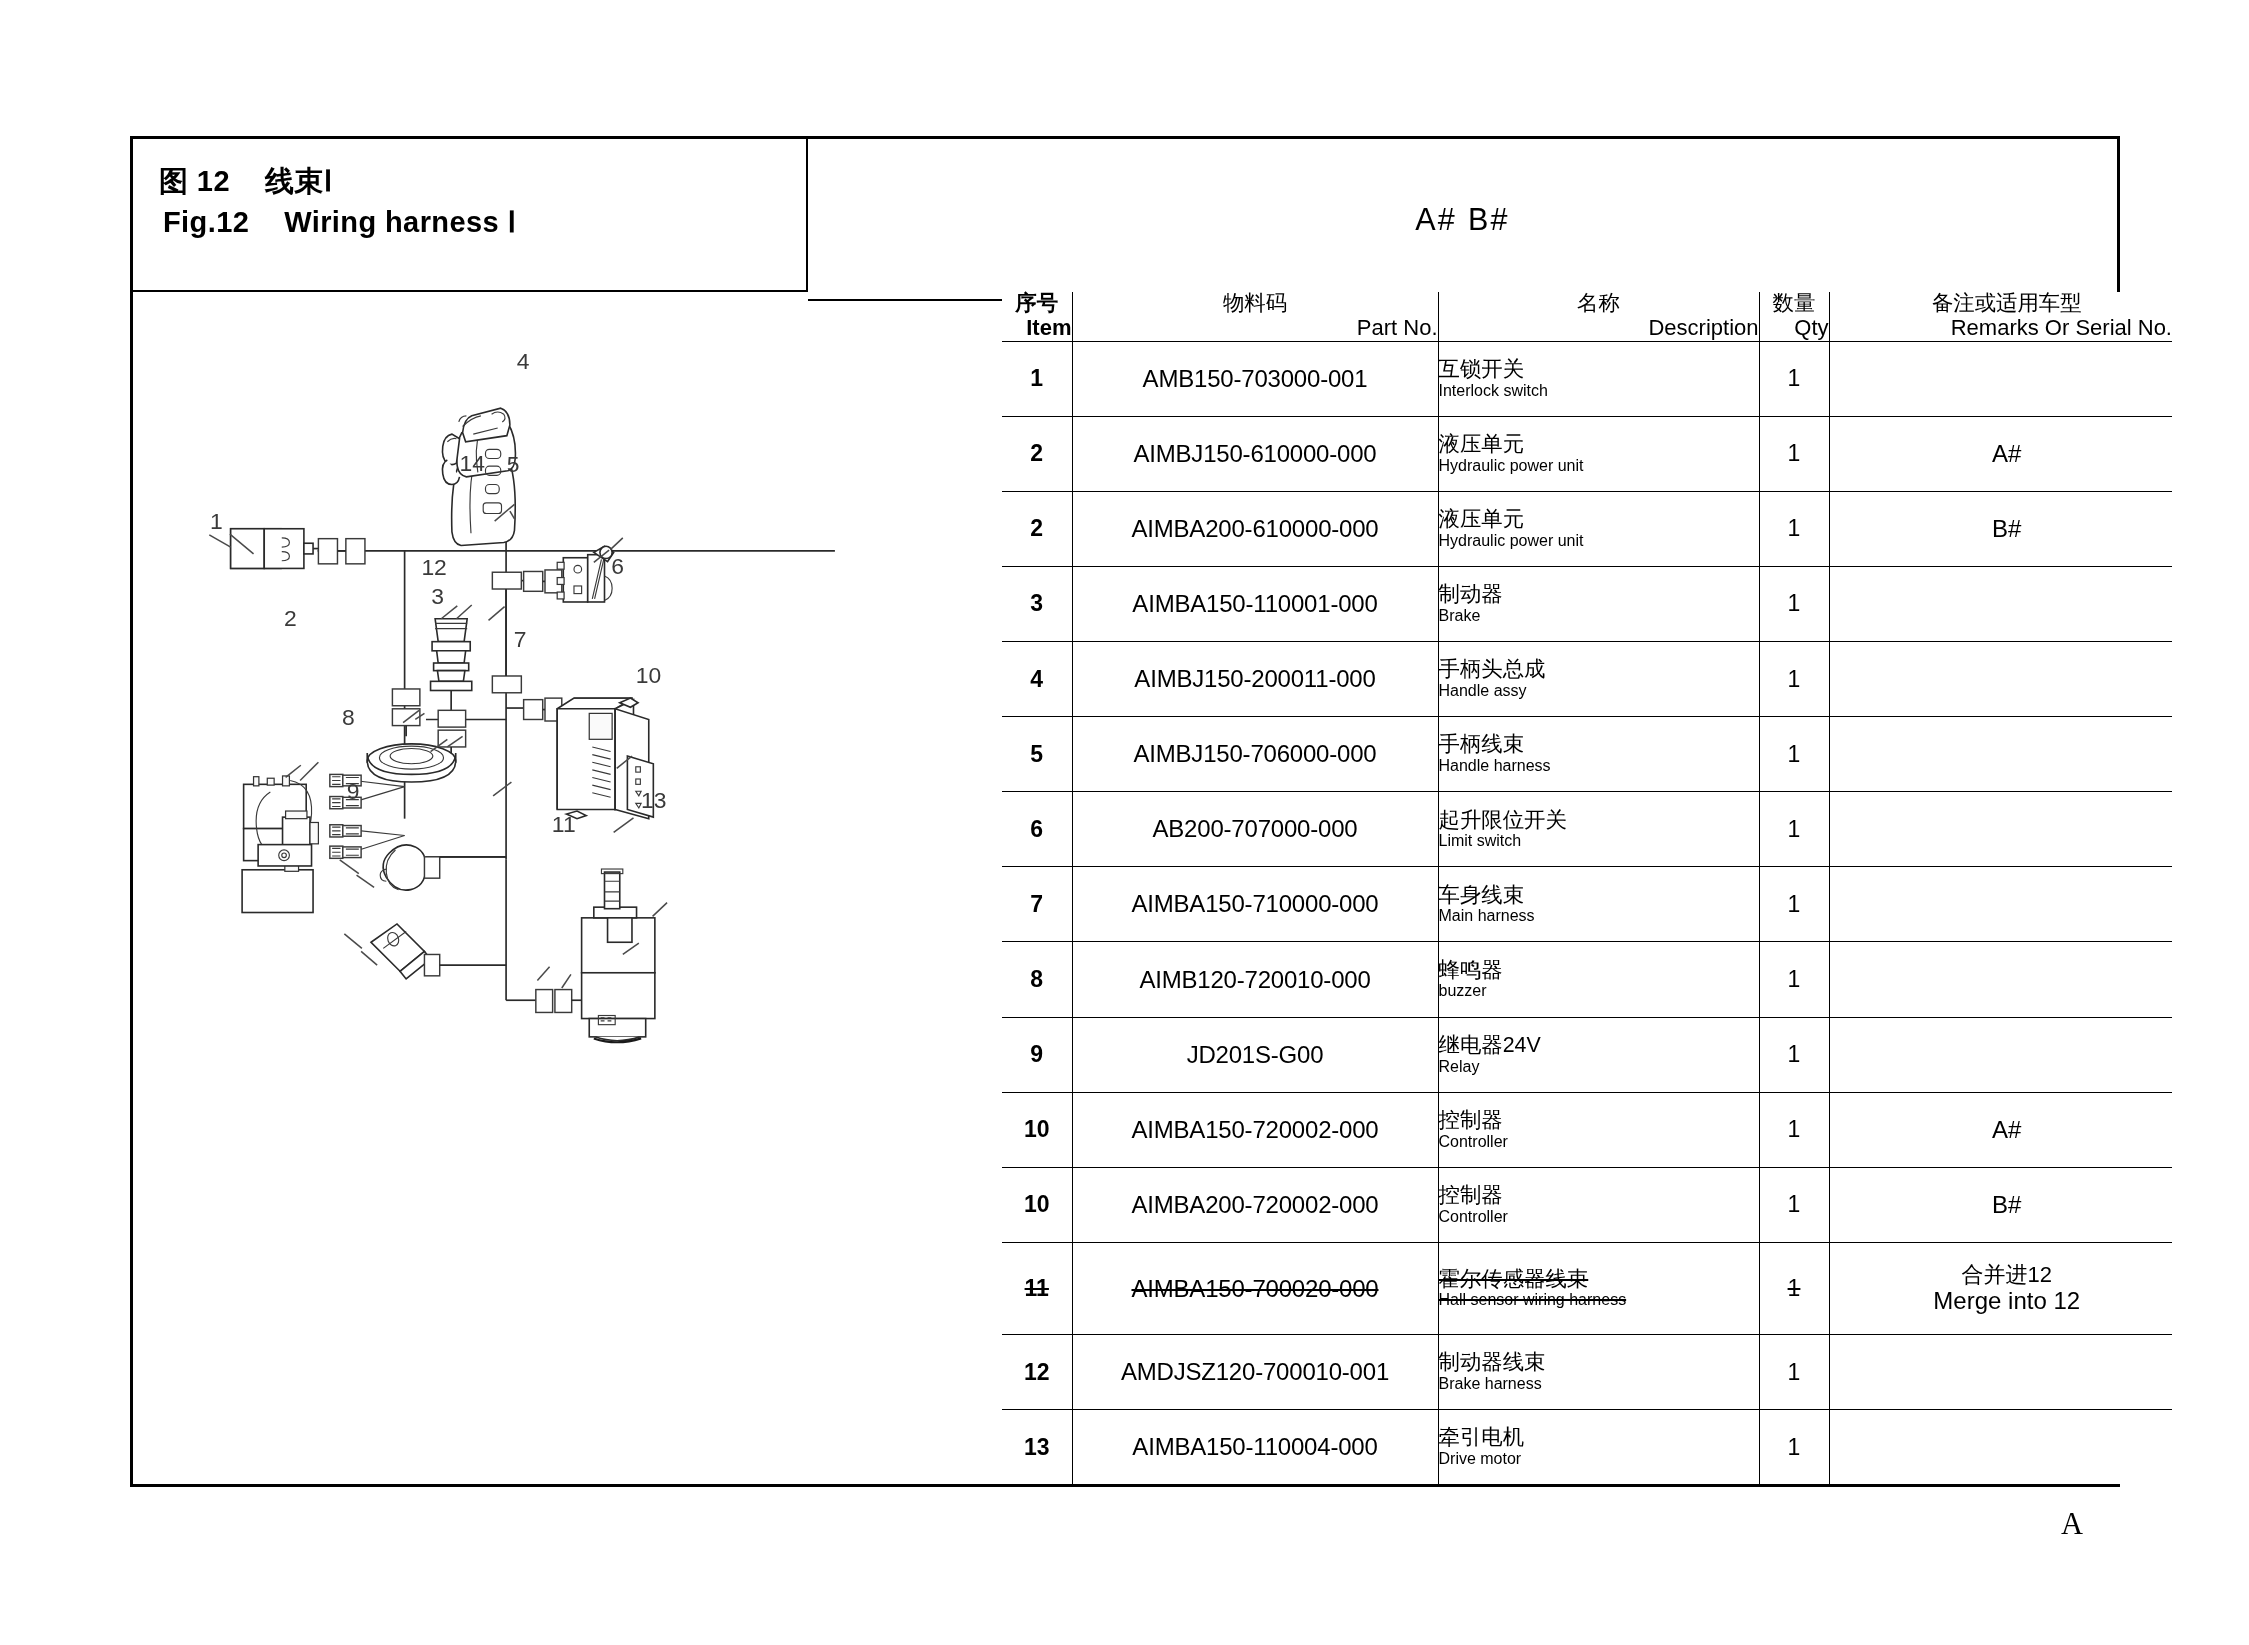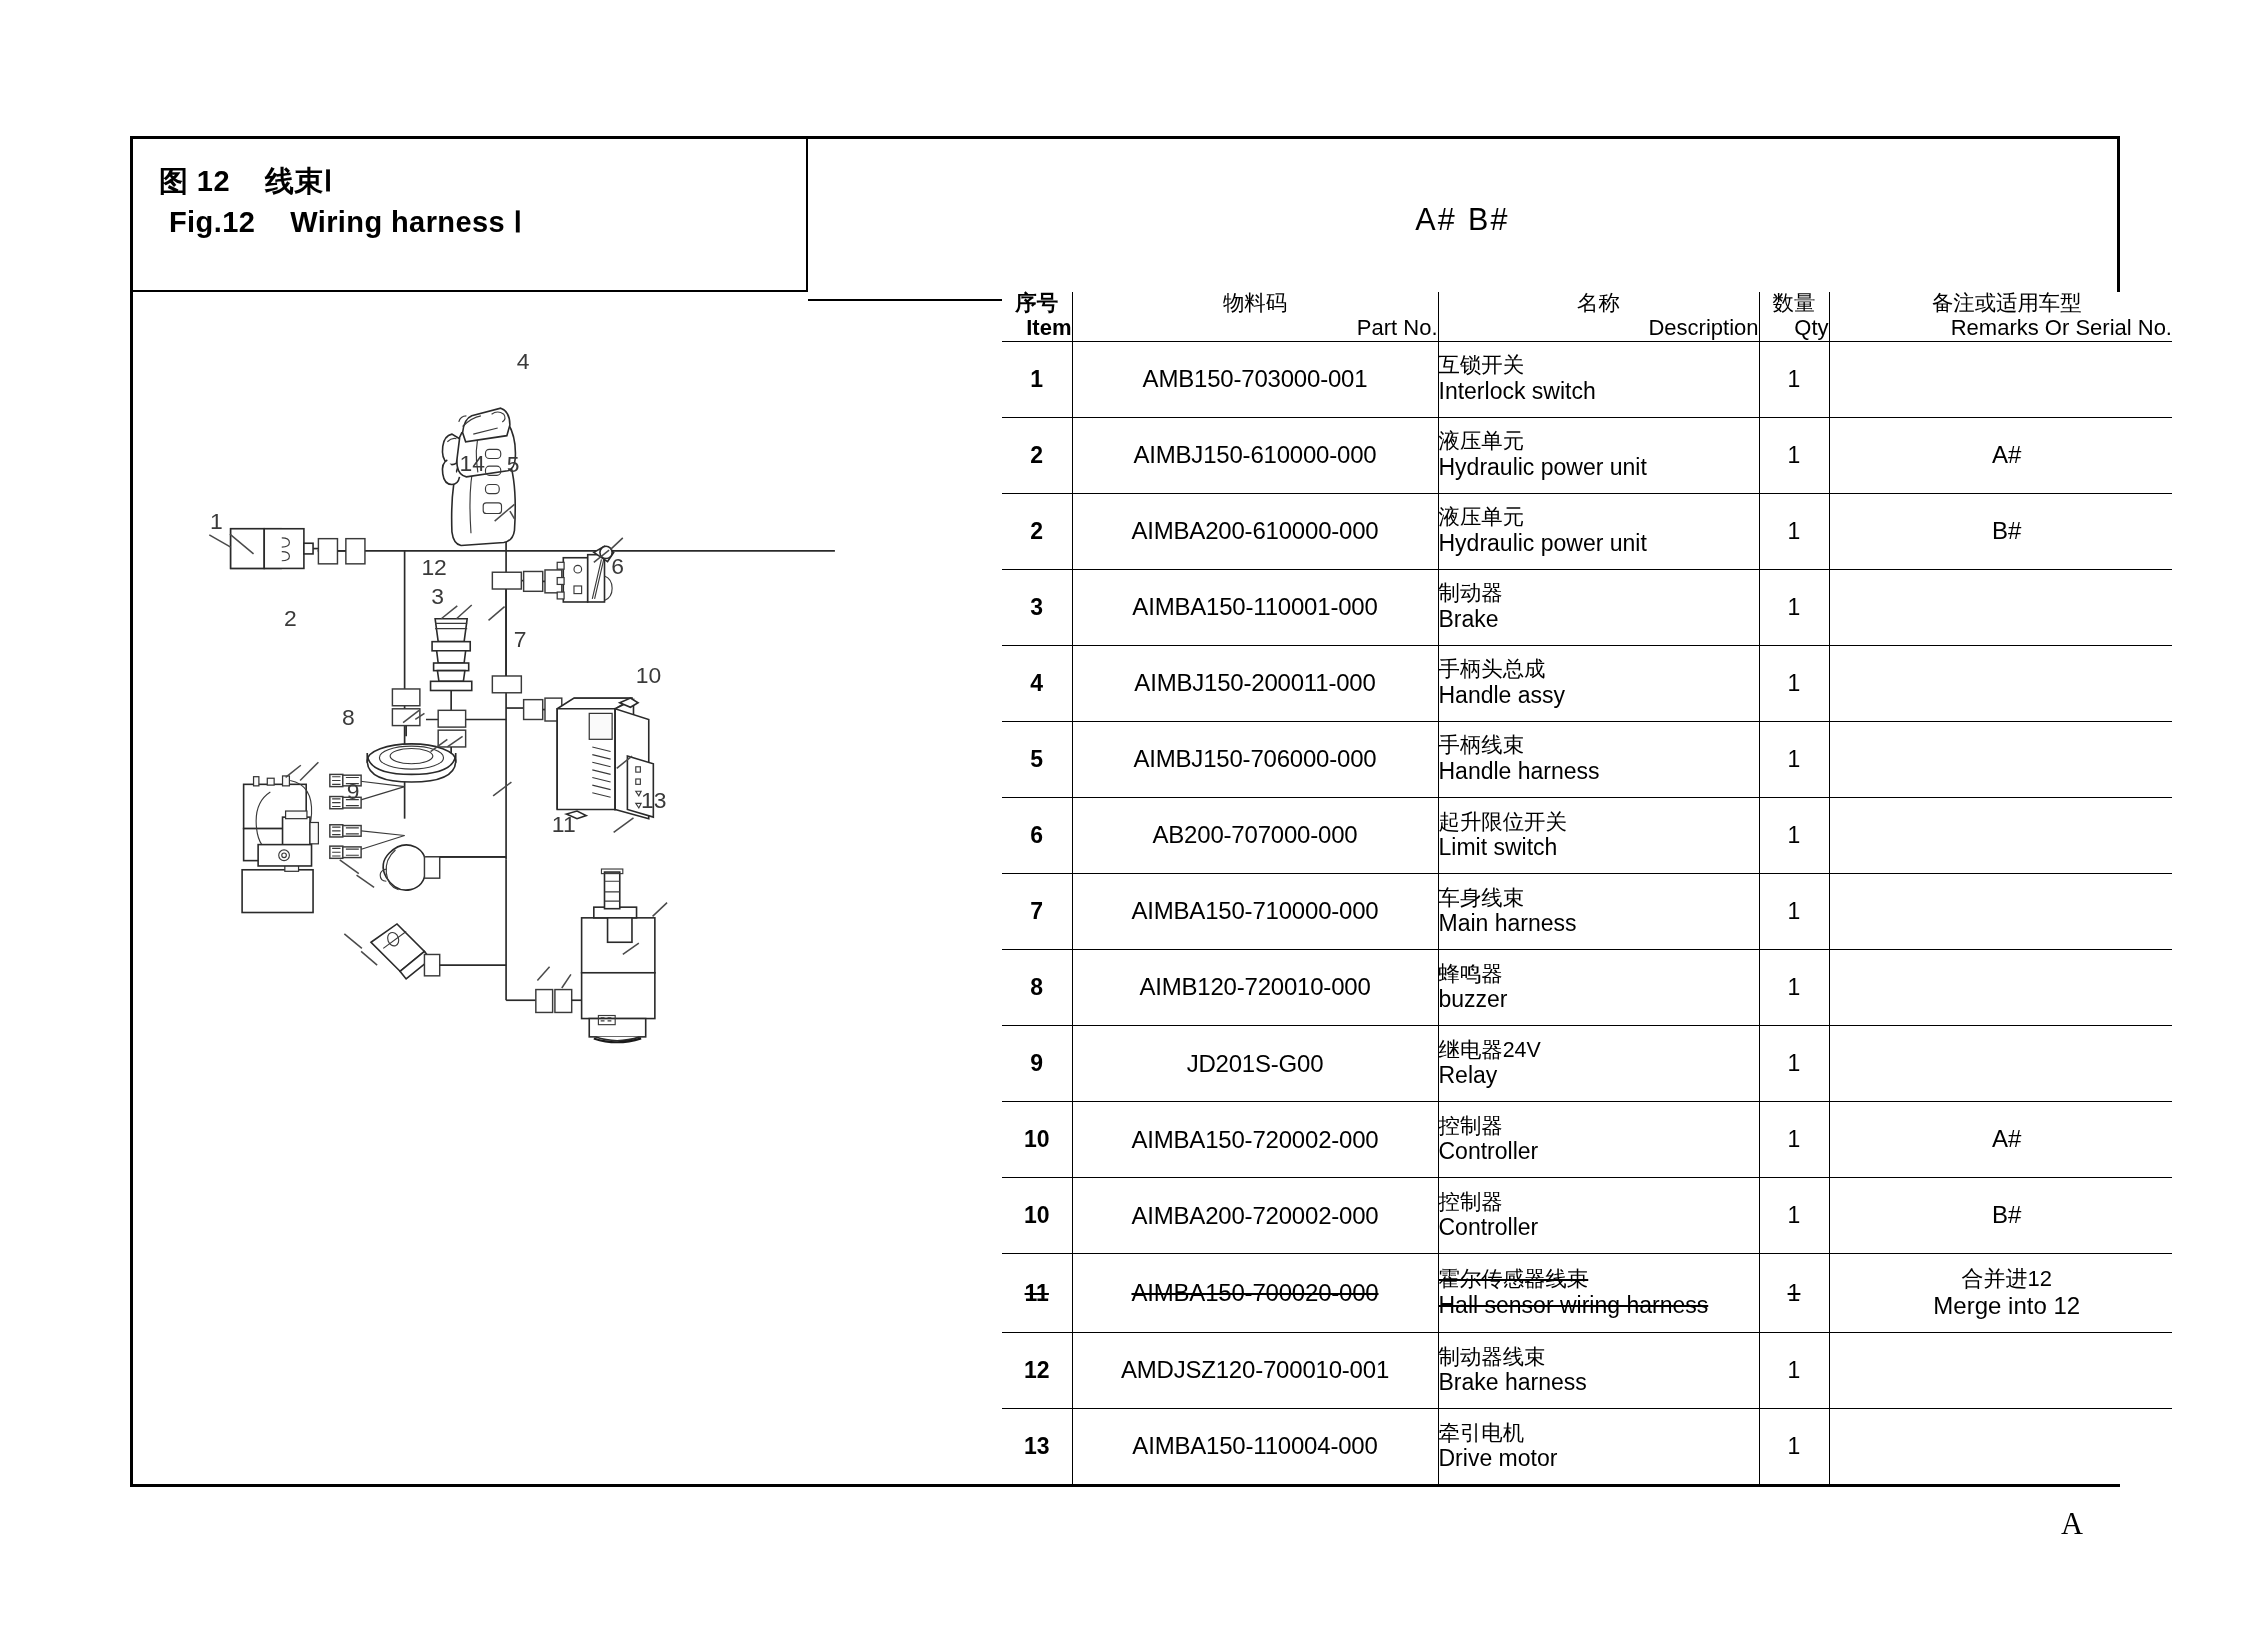--- a/index.html
+++ b/index.html
@@ -38,21 +38,21 @@
     border-bottom: 2.3px solid #000;
     box-sizing: border-box;
   }
   .title-line {
     position: absolute;
     font-weight: bold;
     white-space: nowrap;
     letter-spacing: 0.4px;
   }
   #title-cn { left: 26px; top: 23px; font-size: 29px; }
-  #title-en { left: 36px; top: 66px; font-size: 29px; }
+  #title-en { left: 30px; top: 66px; font-size: 29px; }
   .ttl-label { display: inline-block; }
   .ttl-gap { display: inline-block; width: 35px; }
 
   
   #model-header {
     position: absolute;
     left: 675px;
     top: 0;
     right: 0;
     height: 162px;
@@ -104,21 +104,21 @@
   .hdr-cn { display: block; font-size: 21.4px; line-height: 1.12; }
   .hdr-en { display: block; font-size: 22px; line-height: 1.12; text-align: right; }
   th.pt-h { text-align: center; padding: 7.6px 1.5px 9.2px 1.5px; }
 
   td.c-item { text-align: center; font-size: 23px; }
   td.c-part { text-align: center; font-size: 24px; letter-spacing: -0.2px; }
   td.c-qty  { text-align: center; font-size: 23px; }
   td.c-rem  { text-align: center; font-size: 25px; }
   td.c-desc { text-align: left; padding-left: 9.2px; }
   .d-cn { display: block; font-size: 21.4px; line-height: 1.15; }
-  .d-en { display: block; font-size: 23px; line-height: 1.18; }
+  .d-en { display: block; font-size: 16px; line-height: 1.18; }
   .r-cn { display: block; font-size: 22px; line-height: 1.15; }
   .r-en { display: block; font-size: 24px; line-height: 1.18; }
 
   .struck { text-decoration: line-through; text-decoration-thickness: 1.5px; }
 
   
   #diagram {
     position: absolute;
     left: 0;
     top: 153px;

